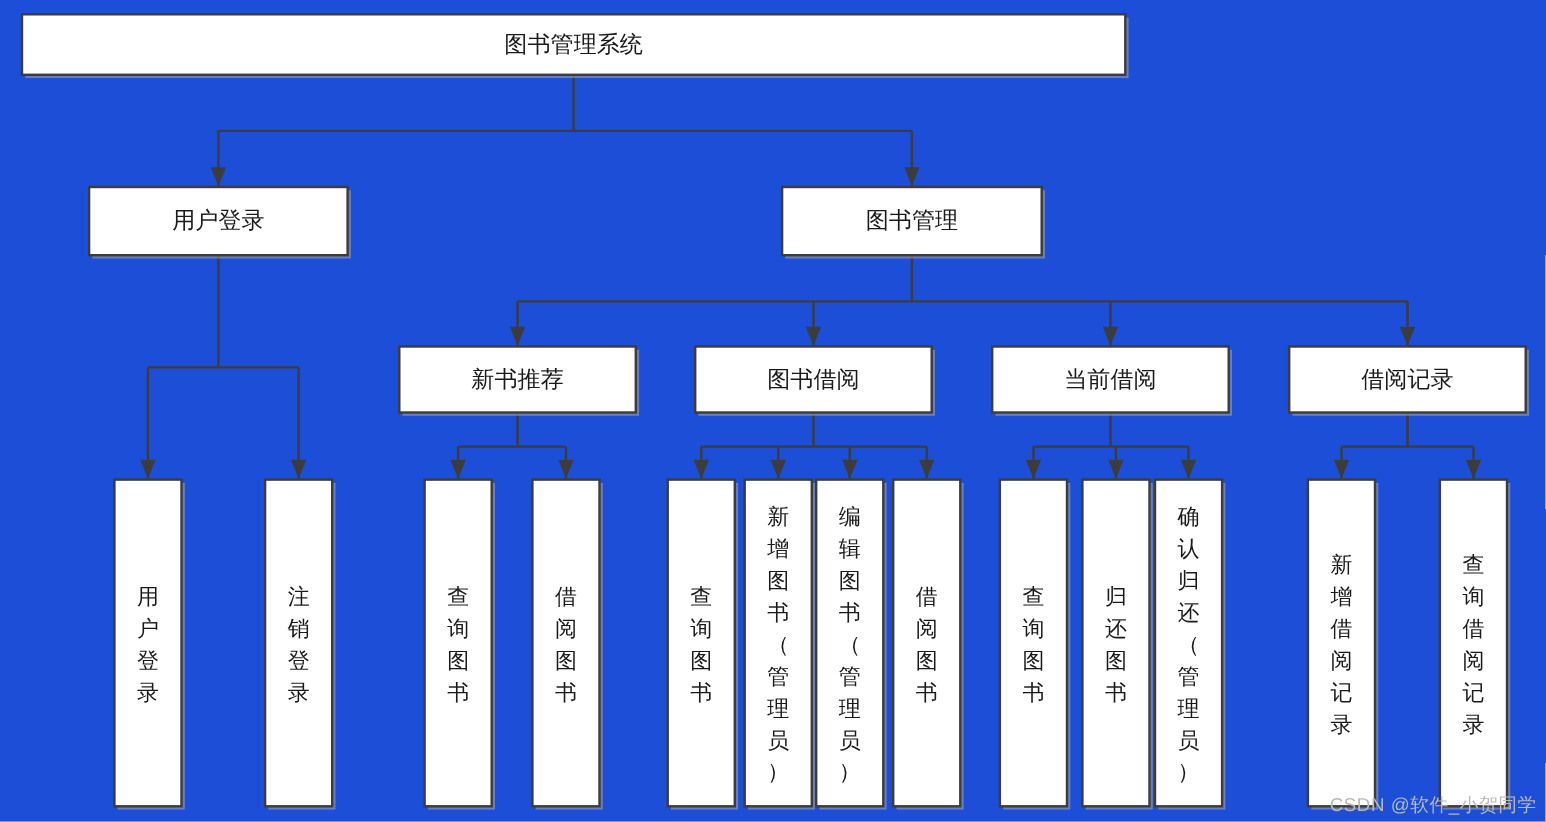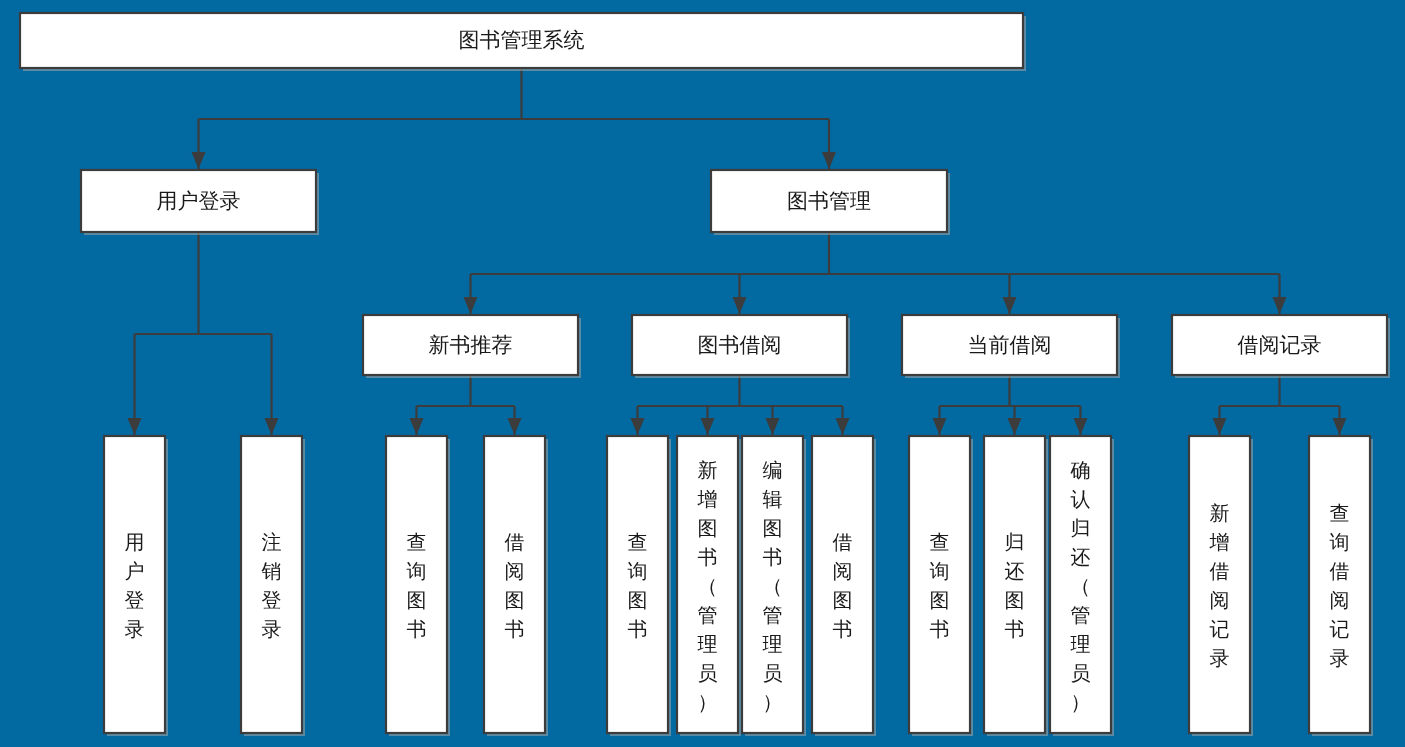--- a/index.html
+++ b/index.html
@@ -8,21 +8,21 @@
     padding: 0;
     background: #ffffff;
   }
   body {
     font-family: "Liberation Sans", "DejaVu Sans", sans-serif;
   }
   #diagram-root {
     position: relative;
     width: 1405px;
     height: 747px;
-    background: #0369a1;
+    background: #1d4ed8;
     overflow: hidden;
   }
   svg#flow-svg {
     position: absolute;
     left: 0;
     top: 0;
     width: 1405px;
     height: 747px;
     display: block;
   }
@@ -245,14 +245,15 @@
           <text x="1219.5" y="520.12" class="node-label-v"><tspan x="1219.5" dy="0">新</tspan><tspan x="1219.5" dy="29">增</tspan><tspan x="1219.5" dy="29">借</tspan><tspan x="1219.5" dy="29">阅</tspan><tspan x="1219.5" dy="29">记</tspan><tspan x="1219.5" dy="29">录</tspan></text>
         </g>
         <g>
           <rect x="1312" y="439" width="61" height="297" class="node-shadow"></rect>
           <rect x="1309" y="436" width="61" height="297" class="node-rect"></rect>
           <text x="1339.5" y="520.12" class="node-label-v"><tspan x="1339.5" dy="0">查</tspan><tspan x="1339.5" dy="29">询</tspan><tspan x="1339.5" dy="29">借</tspan><tspan x="1339.5" dy="29">阅</tspan><tspan x="1339.5" dy="29">记</tspan><tspan x="1339.5" dy="29">录</tspan></text>
         </g>
       </g>
   </svg>
 
+  <div class="watermark">CSDN @软件_小贺同学</div>
 
 </div>
 
 </body></html>

